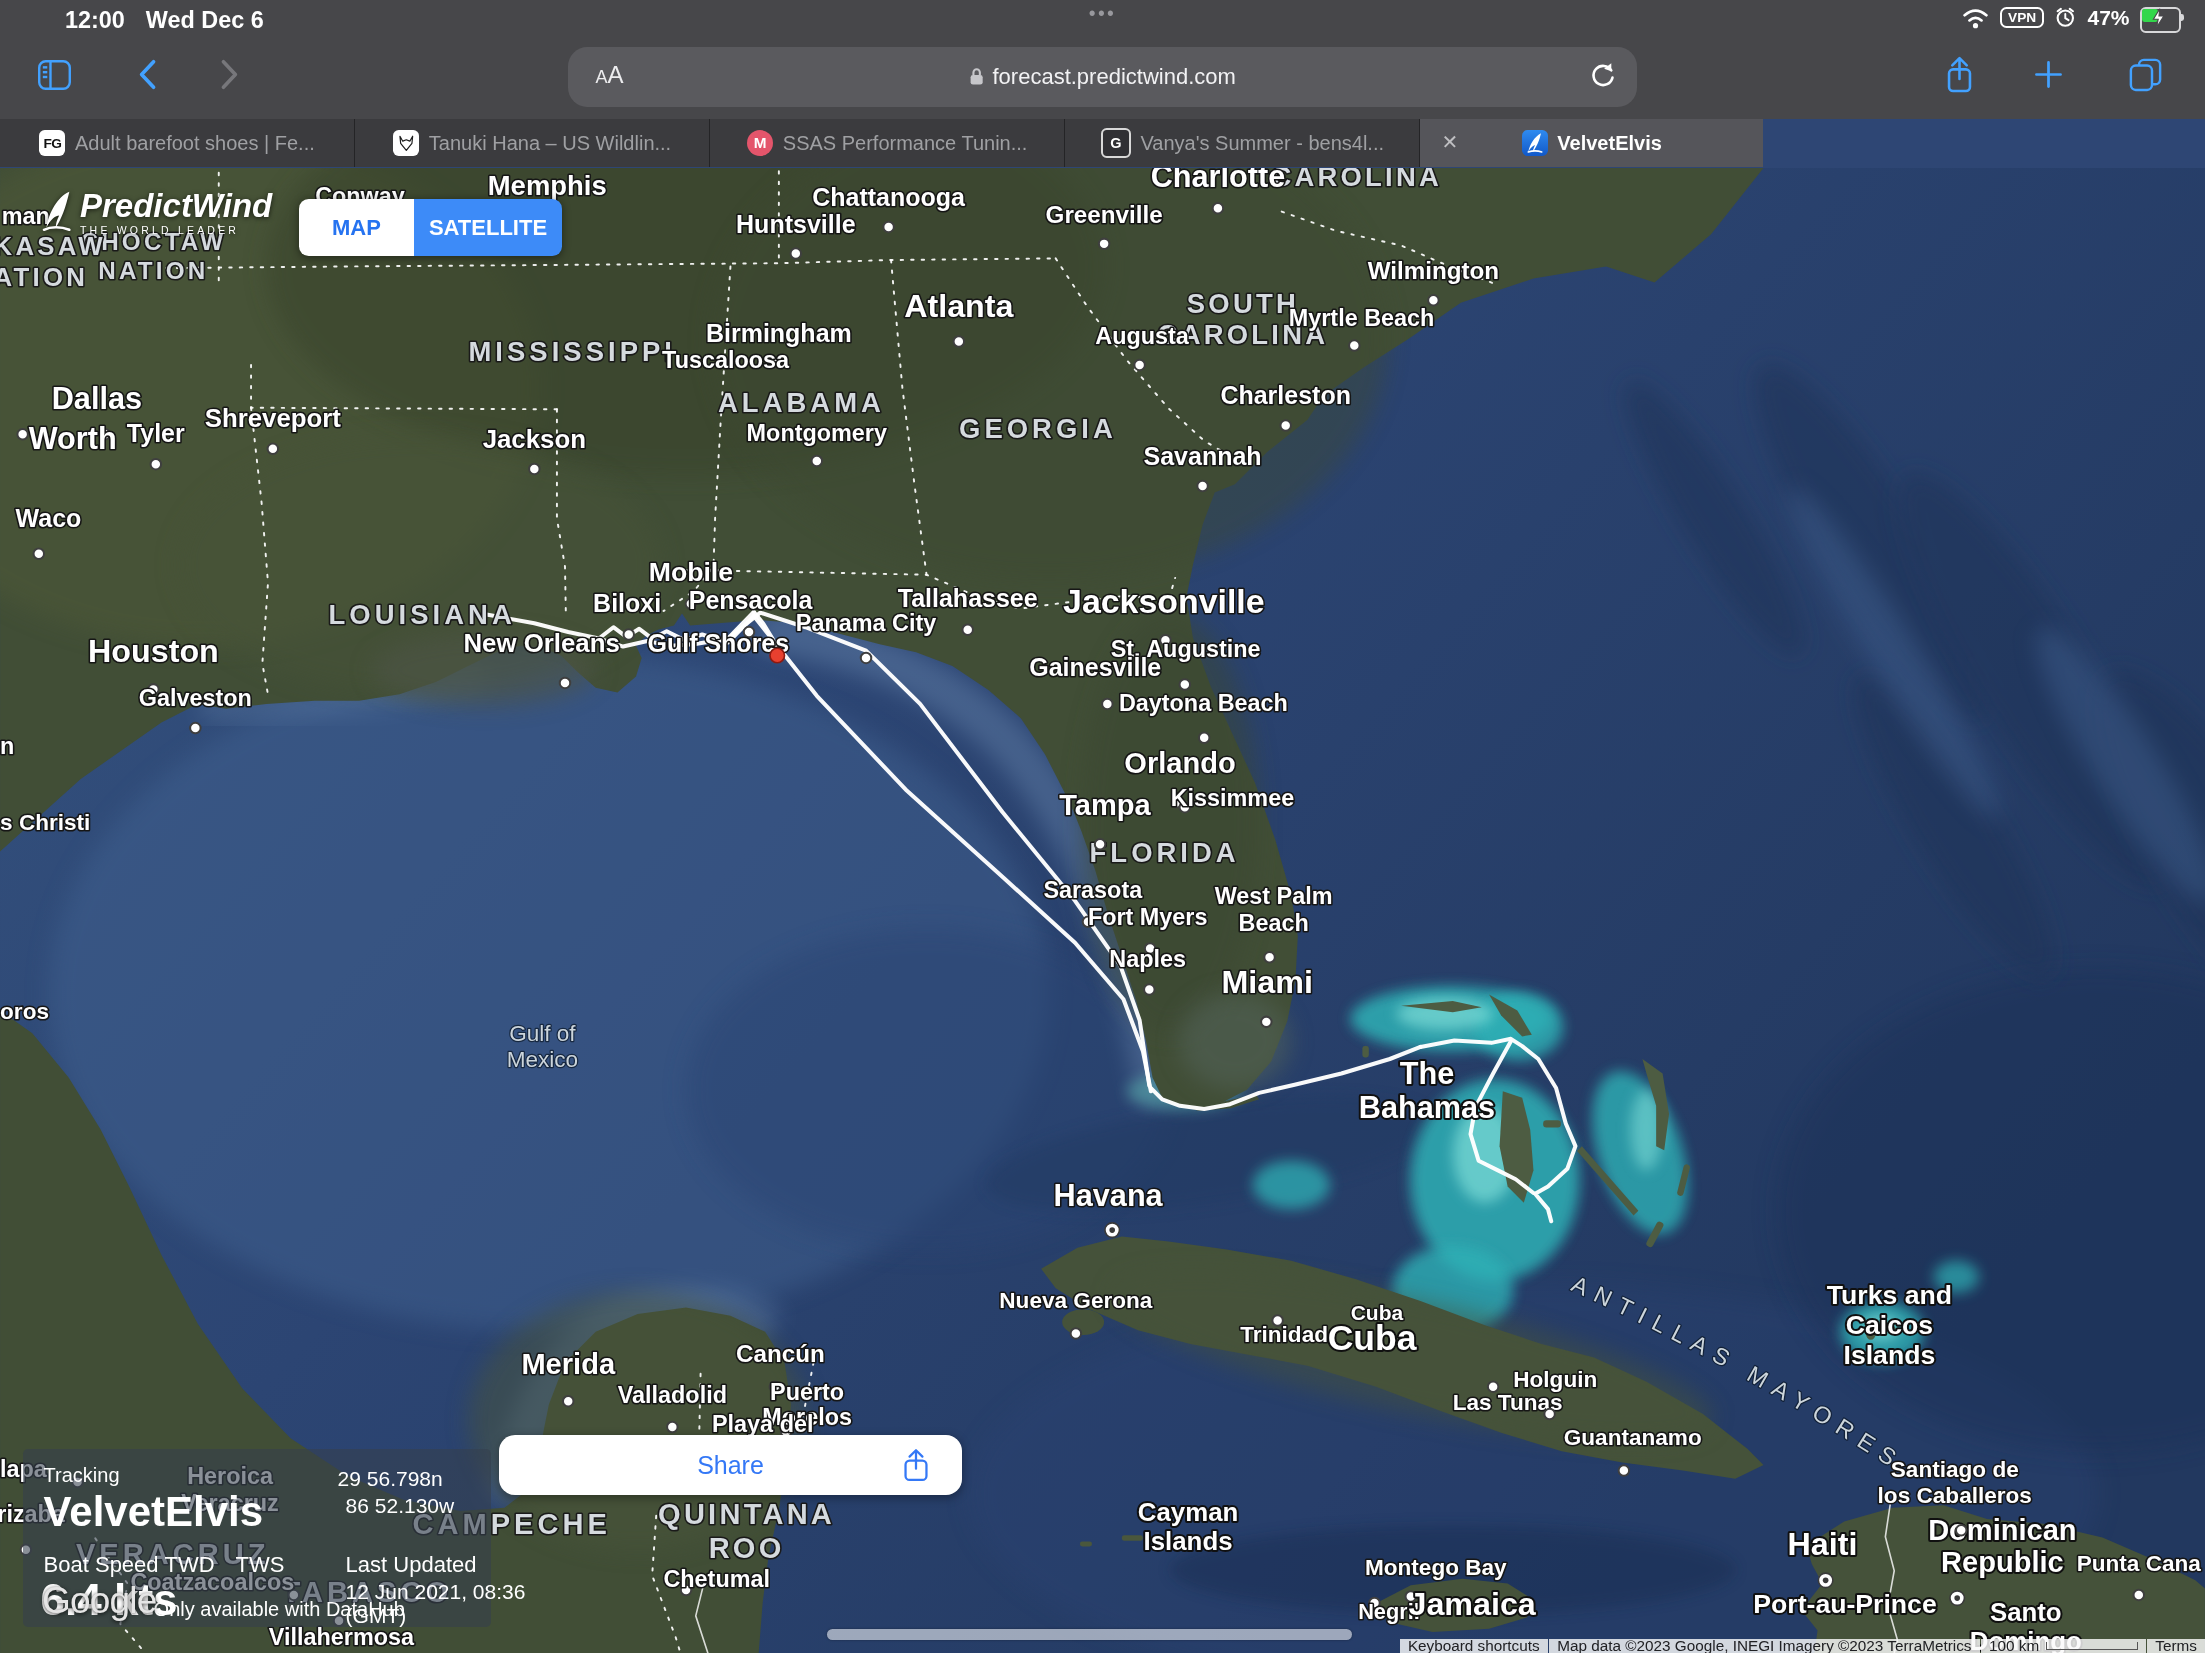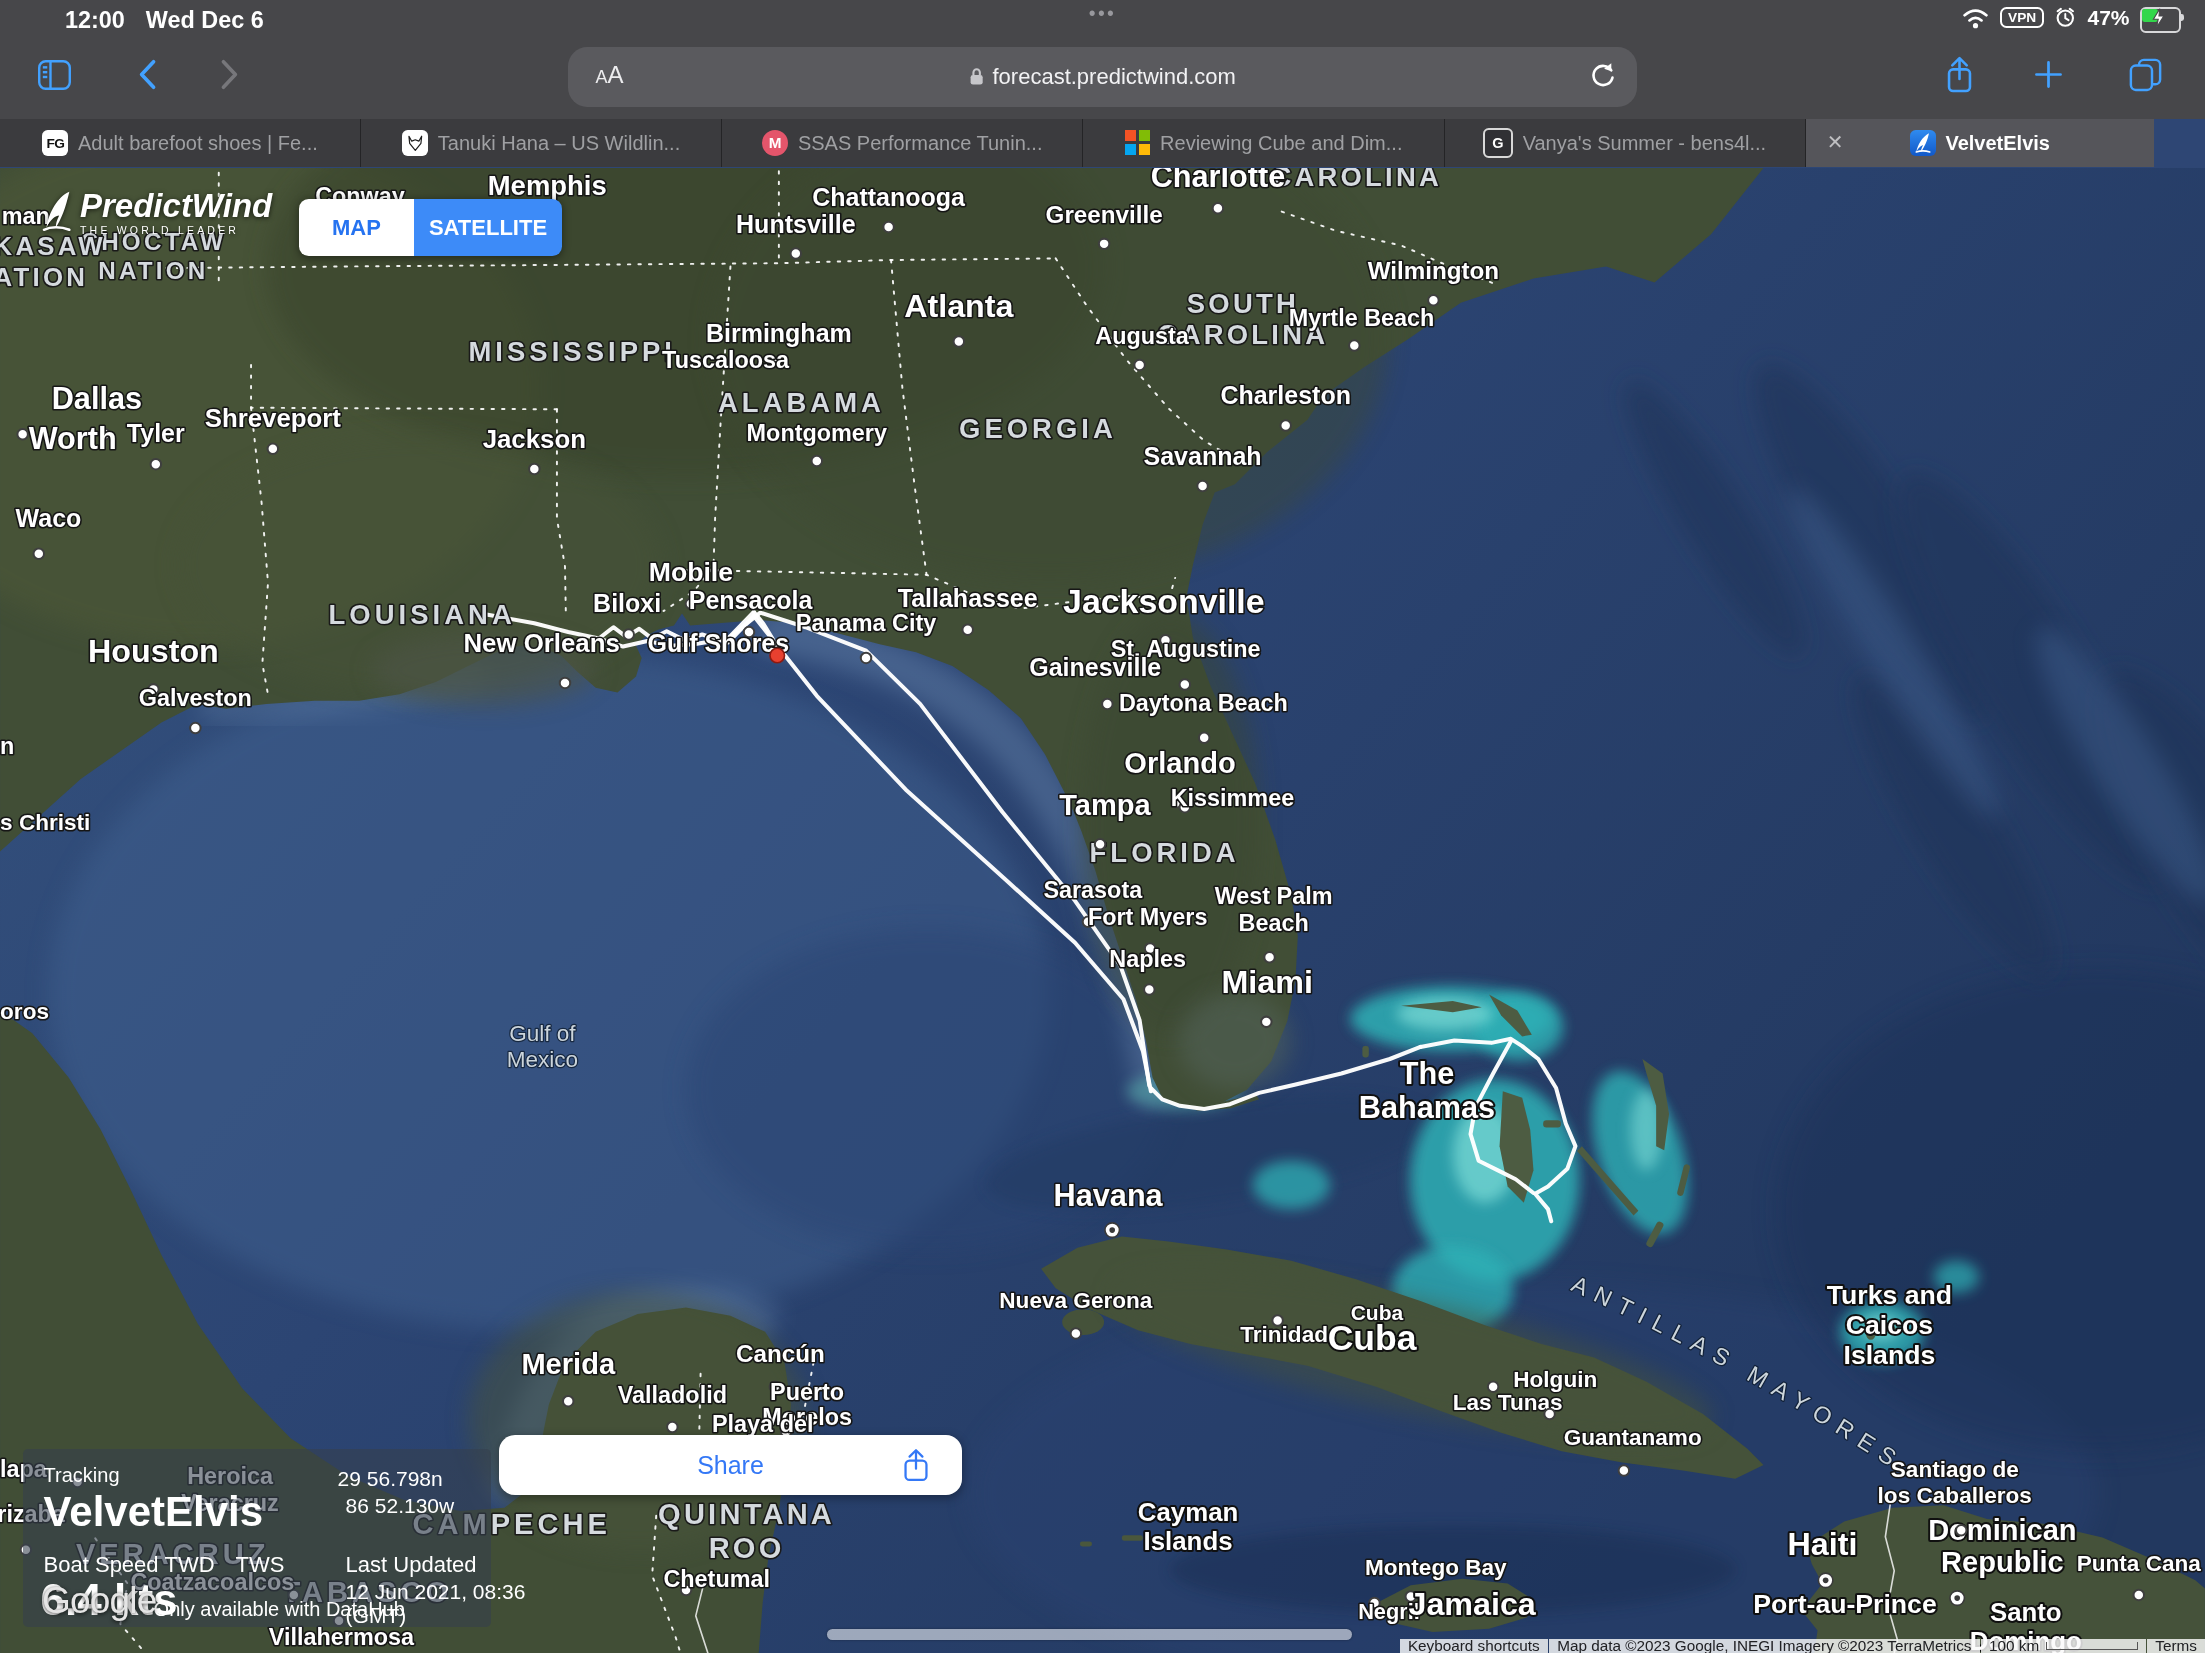--- a/index.html
+++ b/index.html
@@ -19,21 +19,21 @@
   .batt-tip{position:absolute;right:0px;top:7.3px;width:3.2px;height:7.3px;background:#d8d8da;border-radius:0 2.4px 2.4px 0;}
   .batt svg{position:absolute;left:6.5px;top:0px;}
   .toolbar{position:absolute;top:37px;left:0;right:0;height:82px;padding-left:40px;}
   .tb-icon{position:absolute;top:11.3px;width:45px;height:53px;display:flex;align-items:center;justify-content:center;cursor:pointer;}
   .addr-pill{position:absolute;left:568px;top:9.7px;width:1069px;height:60px;background:#5a5a5e;border-radius:19.4px;color:#f2f2f4;}
   .addr-aa{position:absolute;left:27.4px;top:14.5px;font-size:24px;color:#ececee;}
   .addr-aa .small{font-size:18px;}
   .addr-center{position:absolute;left:0;right:0;top:0;height:60px;display:flex;align-items:center;justify-content:center;gap:8px;font-size:22px;}
   .addr-reload{position:absolute;right:19.4px;top:13.7px;}
   
-  .tabbar{position:absolute;top:119px;left:0;width:2154px;height:48px;display:flex;background:#3b3b3e;z-index:30;}
+  .tabbar{position:absolute;top:119px;left:0;width:1763px;height:48px;display:flex;background:#3b3b3e;z-index:30;}
   .tab{width:370px;height:48px;display:flex;align-items:center;justify-content:center;gap:9.7px;
        border-right:0.8px solid rgba(0,0,0,.38);box-sizing:border-box;cursor:pointer;}
   .tab-label{font-size:20px;color:#9fa0a3;max-width:274px;white-space:nowrap;overflow:hidden;}
   .tab.active{width:357px;background:#55555a;position:relative;border-right:none;}
   .tab.active .tab-label{color:#fff;font-weight:bold;}
   .tab-close{position:absolute;left:21px;top:11.3px;color:#bfbfc2;font-size:20px;cursor:pointer;}
   .fav{width:26px;height:26px;border-radius:5.7px;display:flex;align-items:center;justify-content:center;flex:none;}
   .fav-fg{background:#fff;color:#111;font-size:13.7px;font-weight:bold;letter-spacing:-0.8px;}
   .fav-fox{background:#fff;}
   .fav-m{background:#e4556b;border-radius:50%;color:#fff;font-size:15.3px;font-weight:bold;}
@@ -544,29 +544,20 @@
             <path d="M7,6 L11,13 L16,11 L21,13 L25,6 L24,16 L16,26 L8,16 Z" fill="none" stroke="#1c1c1c" stroke-width="1.7" stroke-linejoin="round"></path>
           </svg>
       </span>
       <span class="tab-label">Tanuki Hana – US Wildlin...</span>
     </div>
     <div class="tab">
       <span class="fav fav-m">M</span>
       <span class="tab-label">SSAS Performance Tunin...</span>
     </div>
     <div class="tab">
-      <span class="fav fav-ms">
-        <div style="background:#f35325;"></div>
-          <div style="background:#81bc06;"></div>
-          <div style="background:#05a6f0;"></div>
-          <div style="background:#ffba08;"></div>
-      </span>
-      <span class="tab-label">Reviewing Cube and Dim...</span>
-    </div>
-    <div class="tab">
       <span class="fav fav-g">G</span>
       <span class="tab-label">Vanya's Summer - bens4l...</span>
     </div>
     <div class="tab active">
       <span class="tab-close">✕</span>
       <span class="fav fav-pw">
         <svg width="24" height="24" viewBox="0 0 32 32">
           <path d="M24,3 C15,8 9,18 7,28 C10,22 14,19 16,19 C14,23 13,26 13,28 C18,22 22,12 24,3 Z" fill="#fff"></path>
           <path d="M7,28 Q16,25 25,28" stroke="#fff" stroke-width="2" fill="none" stroke-linecap="round"></path>
         </svg>

